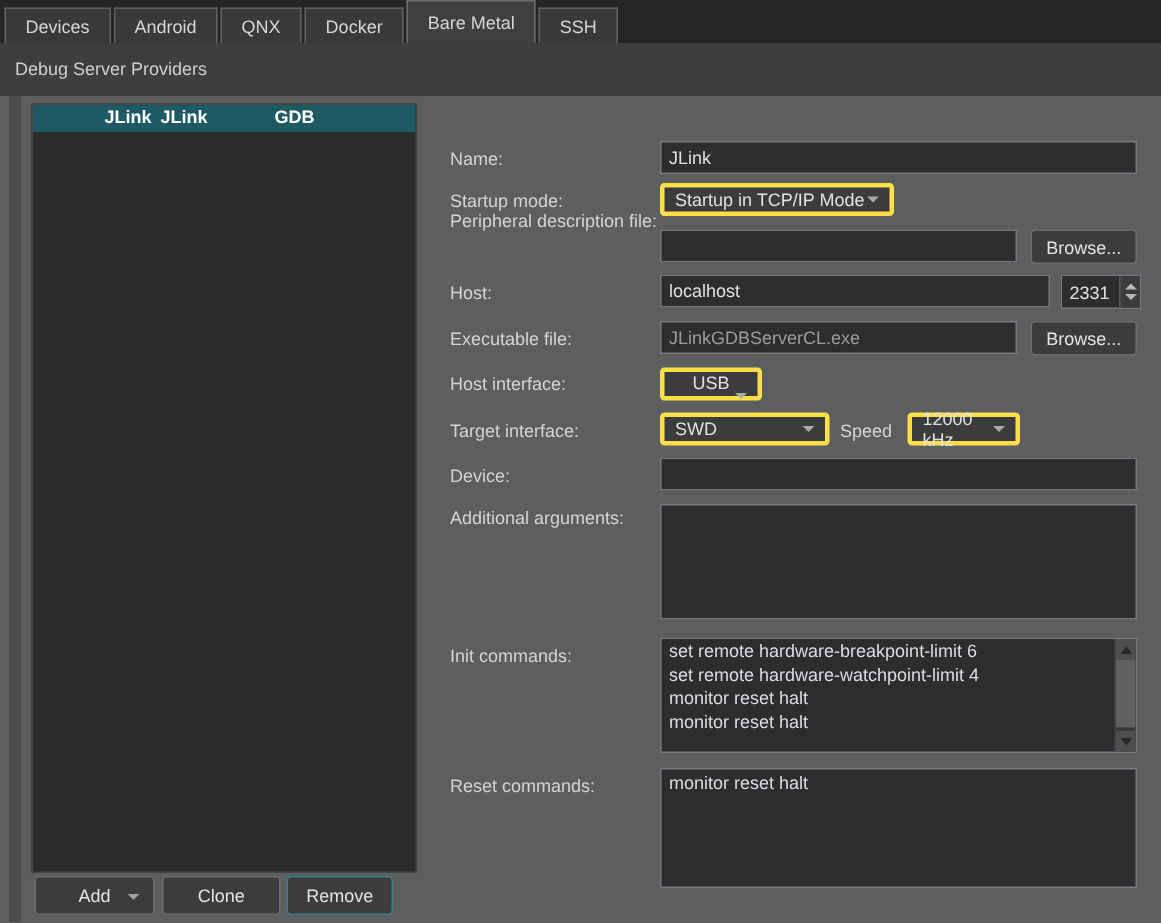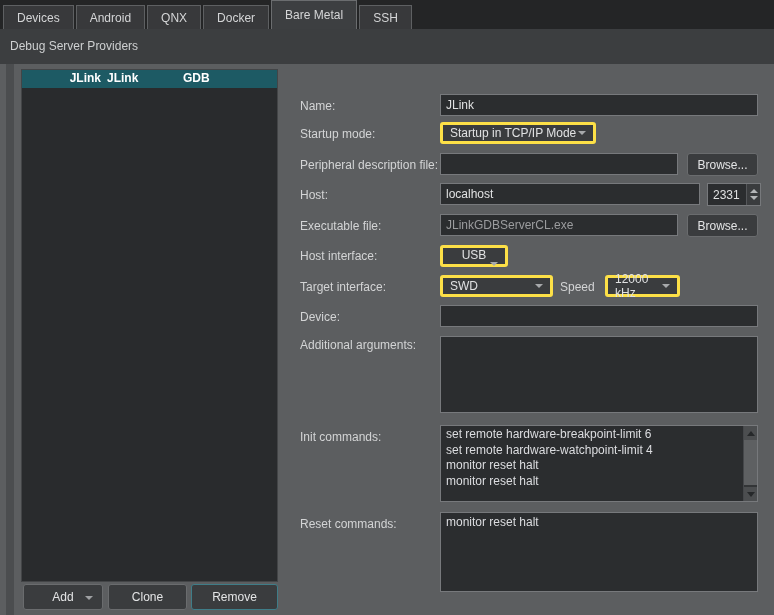--- a/index.html
+++ b/index.html
@@ -30,21 +30,21 @@
   .trow{display:flex;height:18px;background:#1d5a64;color:#ffffff;font-weight:bold;box-sizing:border-box;}
   .td{box-sizing:border-box;padding-top:1px;}
   .td.c-name{width:82px;text-align:right;padding-right:3px;}
   .td.c-type{width:73px;padding-left:3px;}
   .td.c-engine{flex:1;padding-left:6px;}
   
   .btn{position:absolute;height:26px;background:#3a3c3e;border:1px solid #6a6c6e;border-radius:3px;
     color:#e3e4e5;display:flex;align-items:center;justify-content:center;box-sizing:border-box;cursor:default;}
   .btn-add{left:23px;top:584px;width:80px;}
   .btn-clone{left:108px;top:584px;width:79px;text-align:right;}
-  .btn-remove{left:191px;top:584px;width:87px;border-color:#3f7d88;}
+  .btn-remove{left:191px;top:584px;width:71px;border-color:#3f7d88;}
   .add-arrow{position:absolute;right:9px;top:11px;width:0;height:0;
     border-left:4px solid transparent;border-right:4px solid transparent;border-top:4px solid #9fa1a3;}
   
   .flabel{position:absolute;color:#d3d4d5;white-space:nowrap;}
   .tinput{position:absolute;background:#2b2d2f;border:1px solid #77797c;color:#e0e1e2;
     font:12px "Liberation Sans",sans-serif;padding:0 5px;box-sizing:border-box;outline:none;border-radius:0;}
   .tinput.dim{color:#9b9c9e;}
   .combo{position:absolute;background:#3a3c3e;border:3px solid #fde047;border-radius:3px;box-sizing:border-box;
     display:flex;align-items:center;padding:0 7px;color:#e0e1e2;cursor:default;}
   .combo .arrow{margin-left:auto;width:0;height:0;border-left:4px solid transparent;
@@ -120,21 +120,21 @@
 
 <div class="flabel" style="left:300px;top:99px;">Name:</div>
 <input class="tinput" style="left: 440px; top: 94px; width: 318px; height: 22px;" value="JLink">
 
 <div class="flabel" style="left:300px;top:127px;">Startup mode:</div>
 <div class="combo" style="left:440px;top:122px;width:156px;height:22px;">
   <span>Startup in TCP/IP Mode</span>
   <span class="arrow"></span>
 </div>
 
-<div class="flabel" style="left:300px;top:158px;">Peripheral description file:</div>
+<div class="flabel" style="left:300px;top:140px;">Peripheral description file:</div>
 <input class="tinput" style="left: 440px; top: 153px; width: 238px; height: 22px;" value="">
 <div class="btn" style="left:687px;top:153px;width:71px;height:23px;">
   <span>Browse...</span>
 </div>
 
 <div class="flabel" style="left:300px;top:188px;">Host:</div>
 <input class="tinput" style="left: 440px; top: 183px; width: 260px; height: 22px;" value="localhost">
 <div class="spin" style="left:707px;top:183px;width:54px;height:23px;">
   <span>2331</span>
   <span class="spin-arrows">

